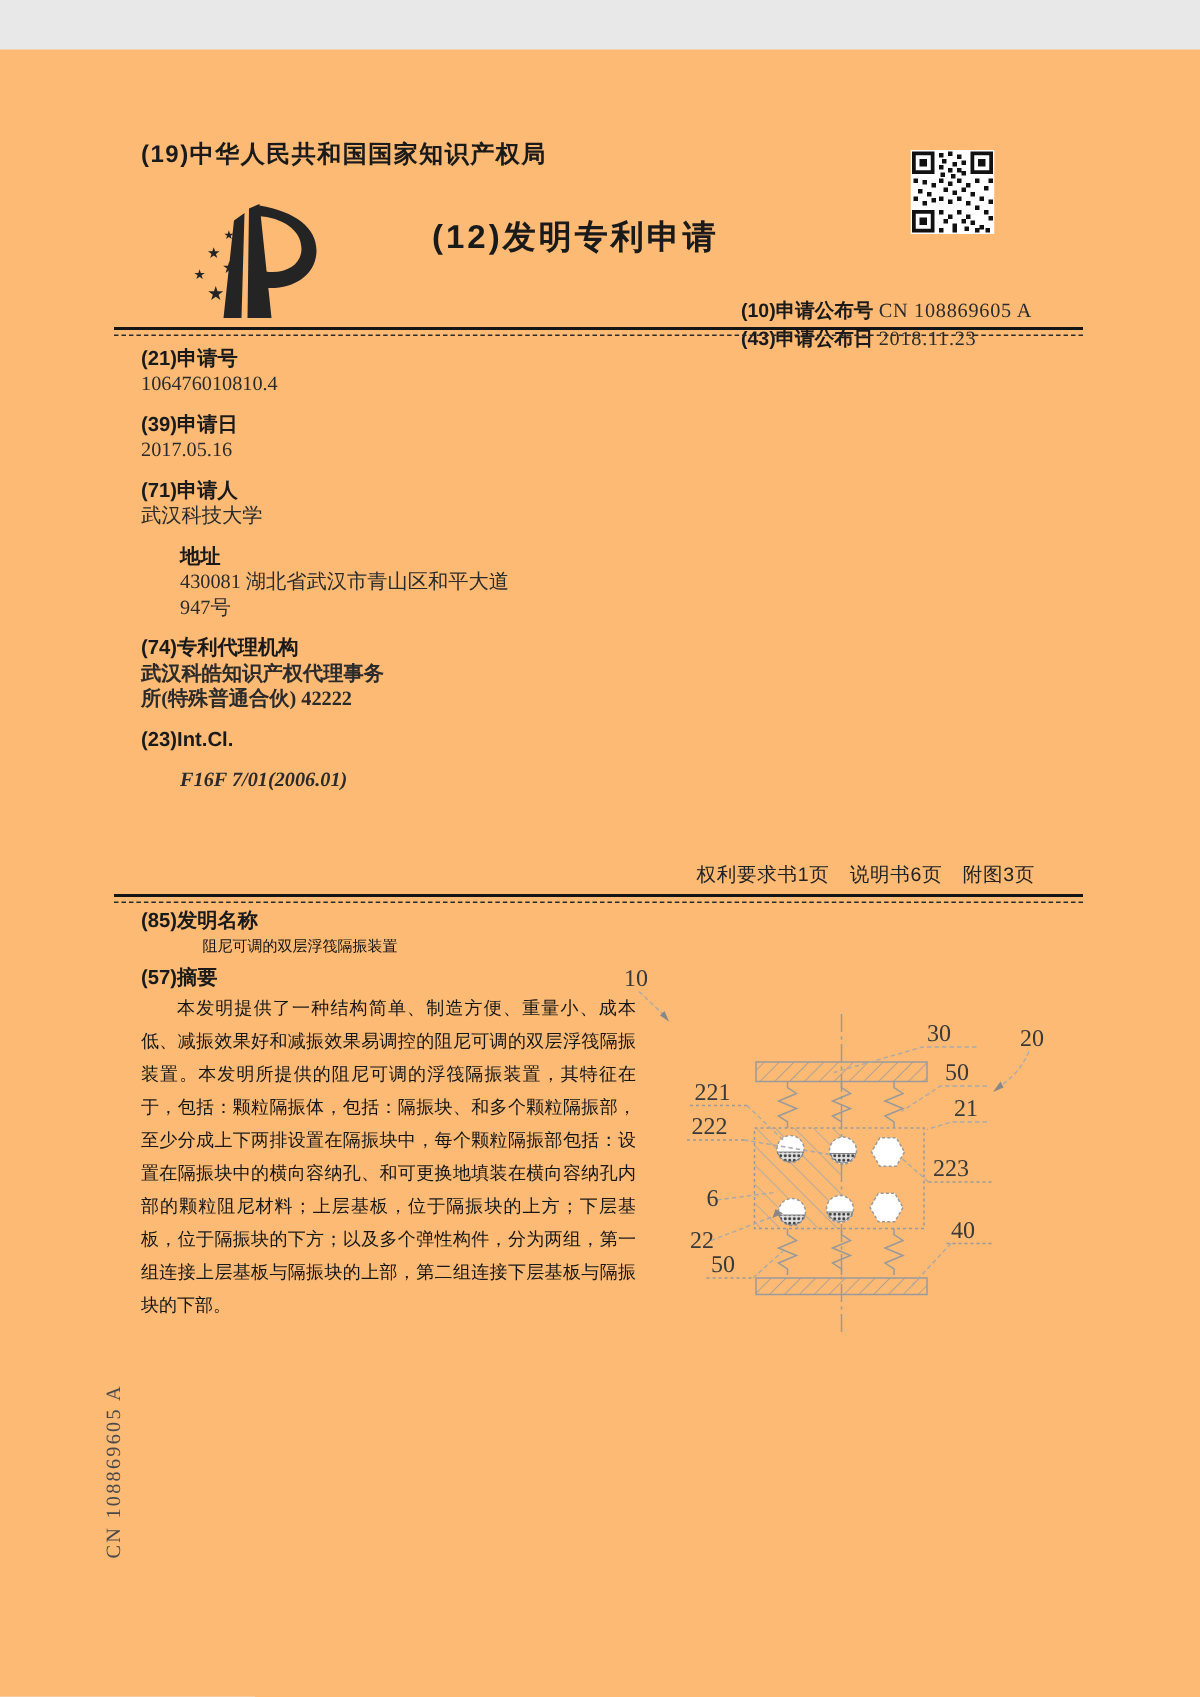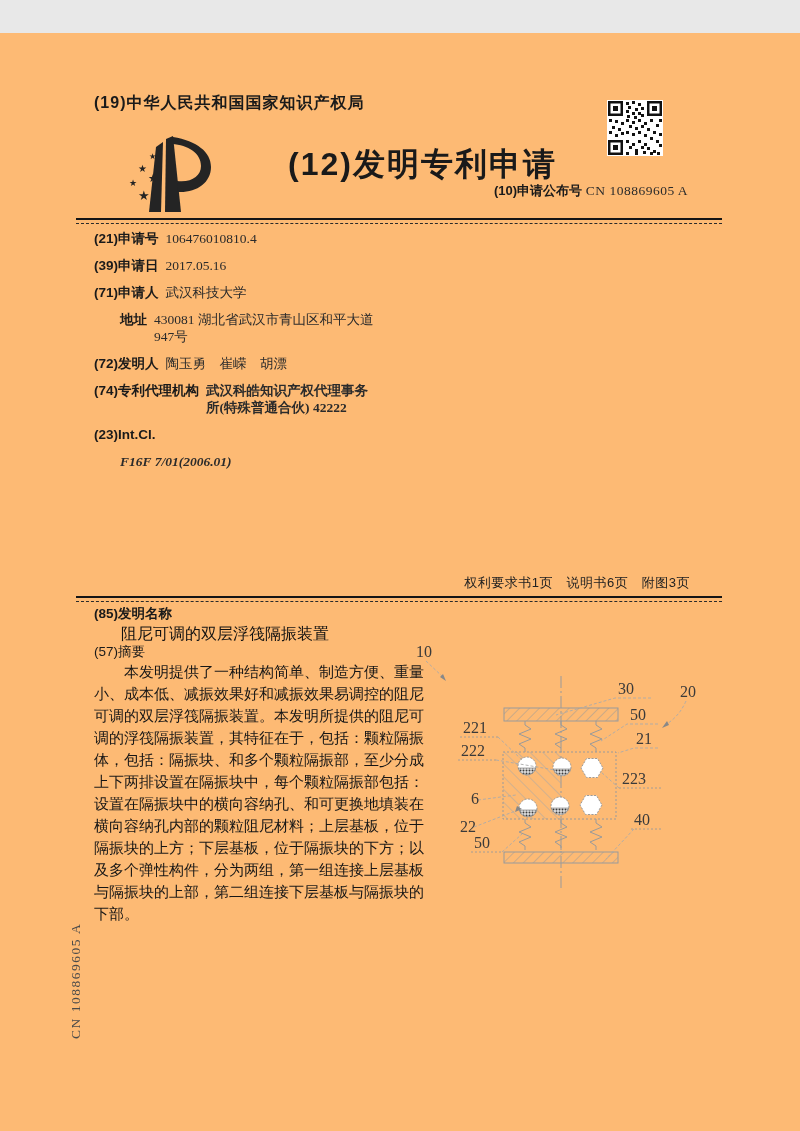--- a/index.html
+++ b/index.html
@@ -2,47 +2,47 @@
 <html><head>
 <meta charset="utf-8">
 <style>
   * { margin:0; padding:0; box-sizing:border-box; }
   html,body { background:#e8e8e8; }
   body { width:800px; height:1131px; position:relative; font-family:"Liberation Sans",sans-serif; }
   .sheet { position:absolute; left:0; top:0; width:800px; height:1131px; background:#fdba74; overflow:hidden; color:#1a1a1a;margin-top:33px; }
 
   .office { position:absolute; left:94px; top:60px; font-size:16px; font-weight:bold; letter-spacing:1px; }
   .logo { position:absolute; left:126px; top:101px; }
-  .doctype { position:absolute; left:288px; top:110px; font-size:32px; font-weight:bold; letter-spacing:2px; }
+  .doctype { position:absolute; left:288px; top:110px; font-size:22px; font-weight:bold; letter-spacing:2px; }
   .qr { position:absolute; left:607px; top:67px; }
 
-  .pubinfo { position:absolute; left:494px; top:148px; font-size:13px; line-height:19px; white-space:nowrap; }
+  .pubinfo { position:absolute; left:494px; top:164px; font-size:13px; line-height:19px; white-space:nowrap; }
   .pubinfo .plbl { font-weight:bold; }
   .pubinfo .pval { font-family:"Liberation Serif","DejaVu Serif",serif; font-size:13.5px; color:#2b2b2b; letter-spacing:0.5px; }
 
   .rule  { position:absolute; left:76px; width:646px; border-top:2.5px solid #151515; }
   .ruleb { position:absolute; left:76px; width:646px; border-top:1.5px dashed #2a2a2a; }
   .r1a { top:185px; } .r1b { top:190px; }
   .r2a { top:563px; } .r2b { top:568px; }
 
   .biblio { position:absolute; left:94px; top:197px; width:352px; font-size:13.5px; line-height:17px; }
-  .row { display:flex; margin-bottom:10px; }
+  .row { display:flex; margin-bottom:10px;flex-direction:column; }
   .row .lbl { font-weight:bold; white-space:nowrap; margin-right:7px; }
   .row .val { font-family:"Liberation Serif","DejaVu Serif",serif; color:#2b2b2b; }
   .row.indent { padding-left:26px; }
   .addr-val { width:220px; }
   .agency-val { width:174px;font-weight:bold; }
   .ipc-val { font-style:italic; font-weight:bold; }
 
   .pages { position:absolute; top:541px; right:110px; font-size:13px; letter-spacing:0.5px; color:#222;text-align:right; }
 
   .sec54 { position:absolute; left:94px; top:572px; font-size:13.5px; font-weight:bold; }
-  .inv-title { position:absolute; left:121px; top:591px; font-size:16px; color:#111; }
-  .sec57 { position:absolute; left:94px; top:610px; font-size:13.5px; font-weight:normal; }
-  .abstract { position:absolute; left:94px; top:628px; width:330px; font-size:15px; line-height:22px; text-align:justify; text-indent:2em; color:#161616; }
+  .inv-title { position:absolute; left:135px; top:591px; font-size:10px; color:#111; }
+  .sec57 { position:absolute; left:94px; top:610px; font-size:13.5px; font-weight:bold; }
+  .abstract { position:absolute; left:94px; top:628px; width:330px; font-size:12px; line-height:22px; text-align:justify; text-indent:2em; color:#161616; }
 
   .figure { position:absolute; left:408px; top:598px; }
   .fl { stroke:#9a9a9a; fill:none; stroke-width:1; }
   .flab { font-family:"Liberation Serif","DejaVu Serif",serif; font-size:16px; fill:#3a3a3a; }
   .lead { stroke:#aaaaaa; stroke-width:0.9; fill:none; stroke-dasharray:3 2; }
   .uline { stroke:#9a9a9a; stroke-width:0.9; stroke-dasharray:2 2; }
 
   .sidecode { position:absolute; left:68px; top:1006px; transform:rotate(-90deg); transform-origin:0 0;
               font-family:"Liberation Serif","DejaVu Serif",serif; font-size:13.5px; color:#4a4a4a;
               letter-spacing:1.5px; white-space:nowrap; }
@@ -90,20 +90,24 @@
                M19,40h3v3h-3z M25,43h3v3h-3z M31,40h3v3h-3z M37,43h3v3h-3z M49,40h3v3h-3z M22,46h3v3h-3z M28,49h3v3h-3z M34,46h3v3h-3z M40,47h3v3h-3z M46,50h3v3h-3z M52,44h3v3h-3z
                M19,52h3v3h-3z M28,52h3v3h-3z M36,51h3v3h-3z M43,52h3v3h-3z M50,52h3v3h-3z"></path>
     </g>
   </svg>
 
   <div class="pubinfo">
     <div>
       <span class="plbl">(10)申请公布号</span>
       <span class="pval">CN 108869605 A</span>
     </div>
+    <div>
+      <span class="plbl">(43)申请公布日</span>
+      <span class="pval">2018.11.23</span>
+    </div>
   </div>
 
   <div class="rule r1a"></div>
   <div class="ruleb r1b"></div>
 
   <div class="biblio">
     <div class="row">
       <span class="lbl">(21)申请号</span>
       <span class="val">106476010810.4</span>
     </div>
@@ -111,24 +115,20 @@
       <span class="lbl">(39)申请日</span>
       <span class="val">2017.05.16</span>
     </div>
     <div class="row">
       <span class="lbl">(71)申请人</span>
       <span class="val">武汉科技大学</span>
     </div>
     <div class="row indent">
       <span class="lbl">地址</span>
       <span class="val addr-val">430081 湖北省武汉市青山区和平大道947号</span>
-    </div>
-    <div class="row">
-      <span class="lbl">(72)发明人</span>
-      <span class="val">陶玉勇　崔嵘　胡漂</span>
     </div>
     <div class="row">
       <span class="lbl">(74)专利代理机构</span>
       <span class="val agency-val">武汉科皓知识产权代理事务所(特殊普通合伙) 42222</span>
     </div>
     <div class="row">
       <span class="lbl">(23)Int.Cl.</span>
     </div>
     <div class="row indent">
       <span class="val ipc-val">F16F 7/01(2006.01)</span>

